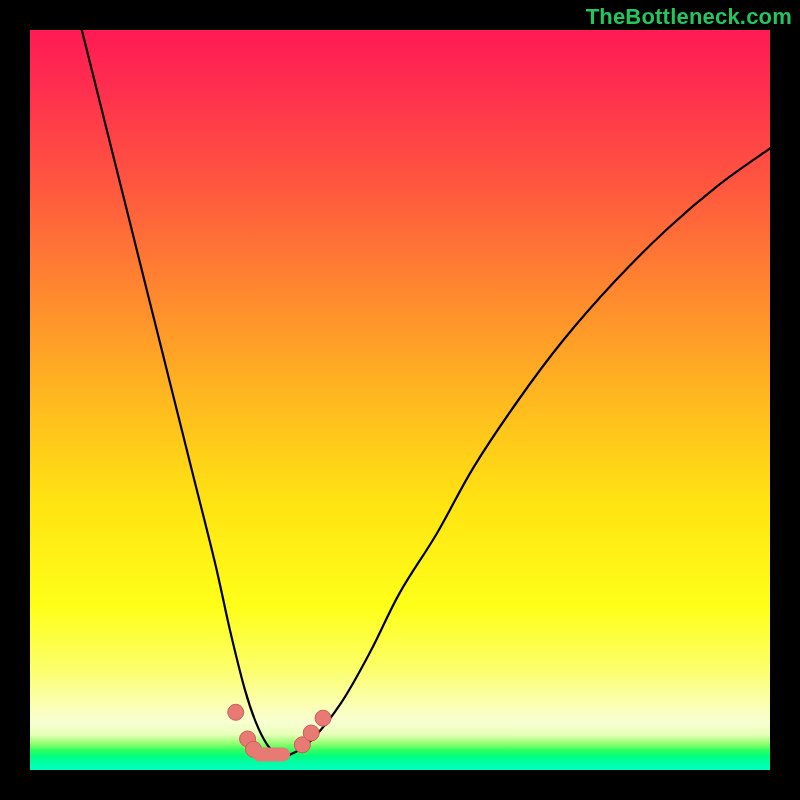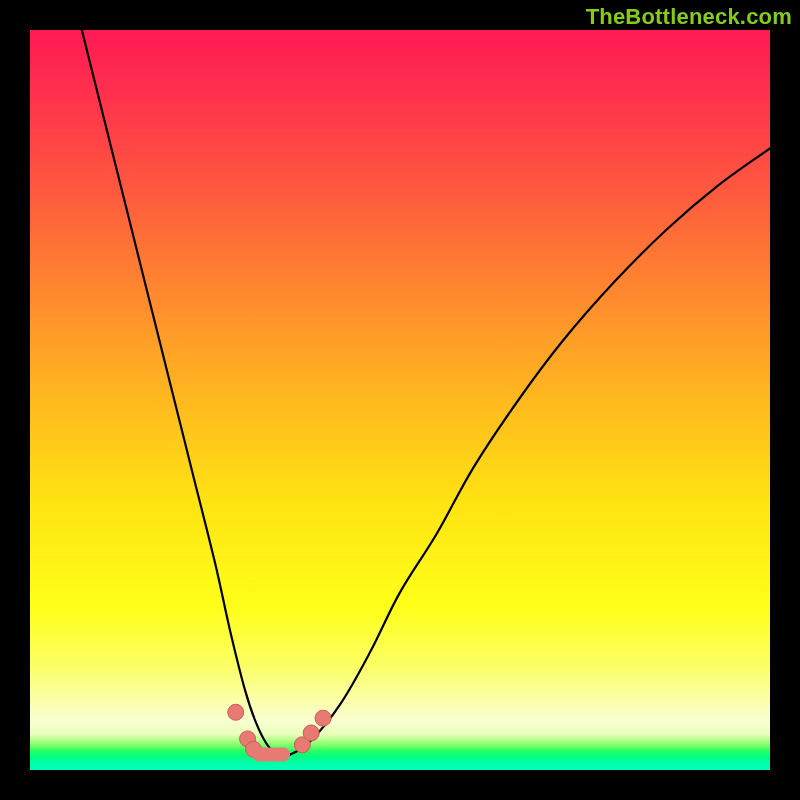--- a/index.html
+++ b/index.html
@@ -10,21 +10,21 @@
     height: 800px;
     background: #000;
   }
   .watermark {
     position: absolute;
     top: 4px;
     right: 8px;
     font-family: Arial, Helvetica, sans-serif;
     font-size: 22px;
     font-weight: bold;
-    color: #84cc16;
+    color: #22c55e;
     z-index: 10;
     letter-spacing: 0.2px;
   }
   .plot-area {
     position: absolute;
     left: 30px;
     top: 30px;
     width: 740px;
     height: 740px;
     overflow: hidden;

